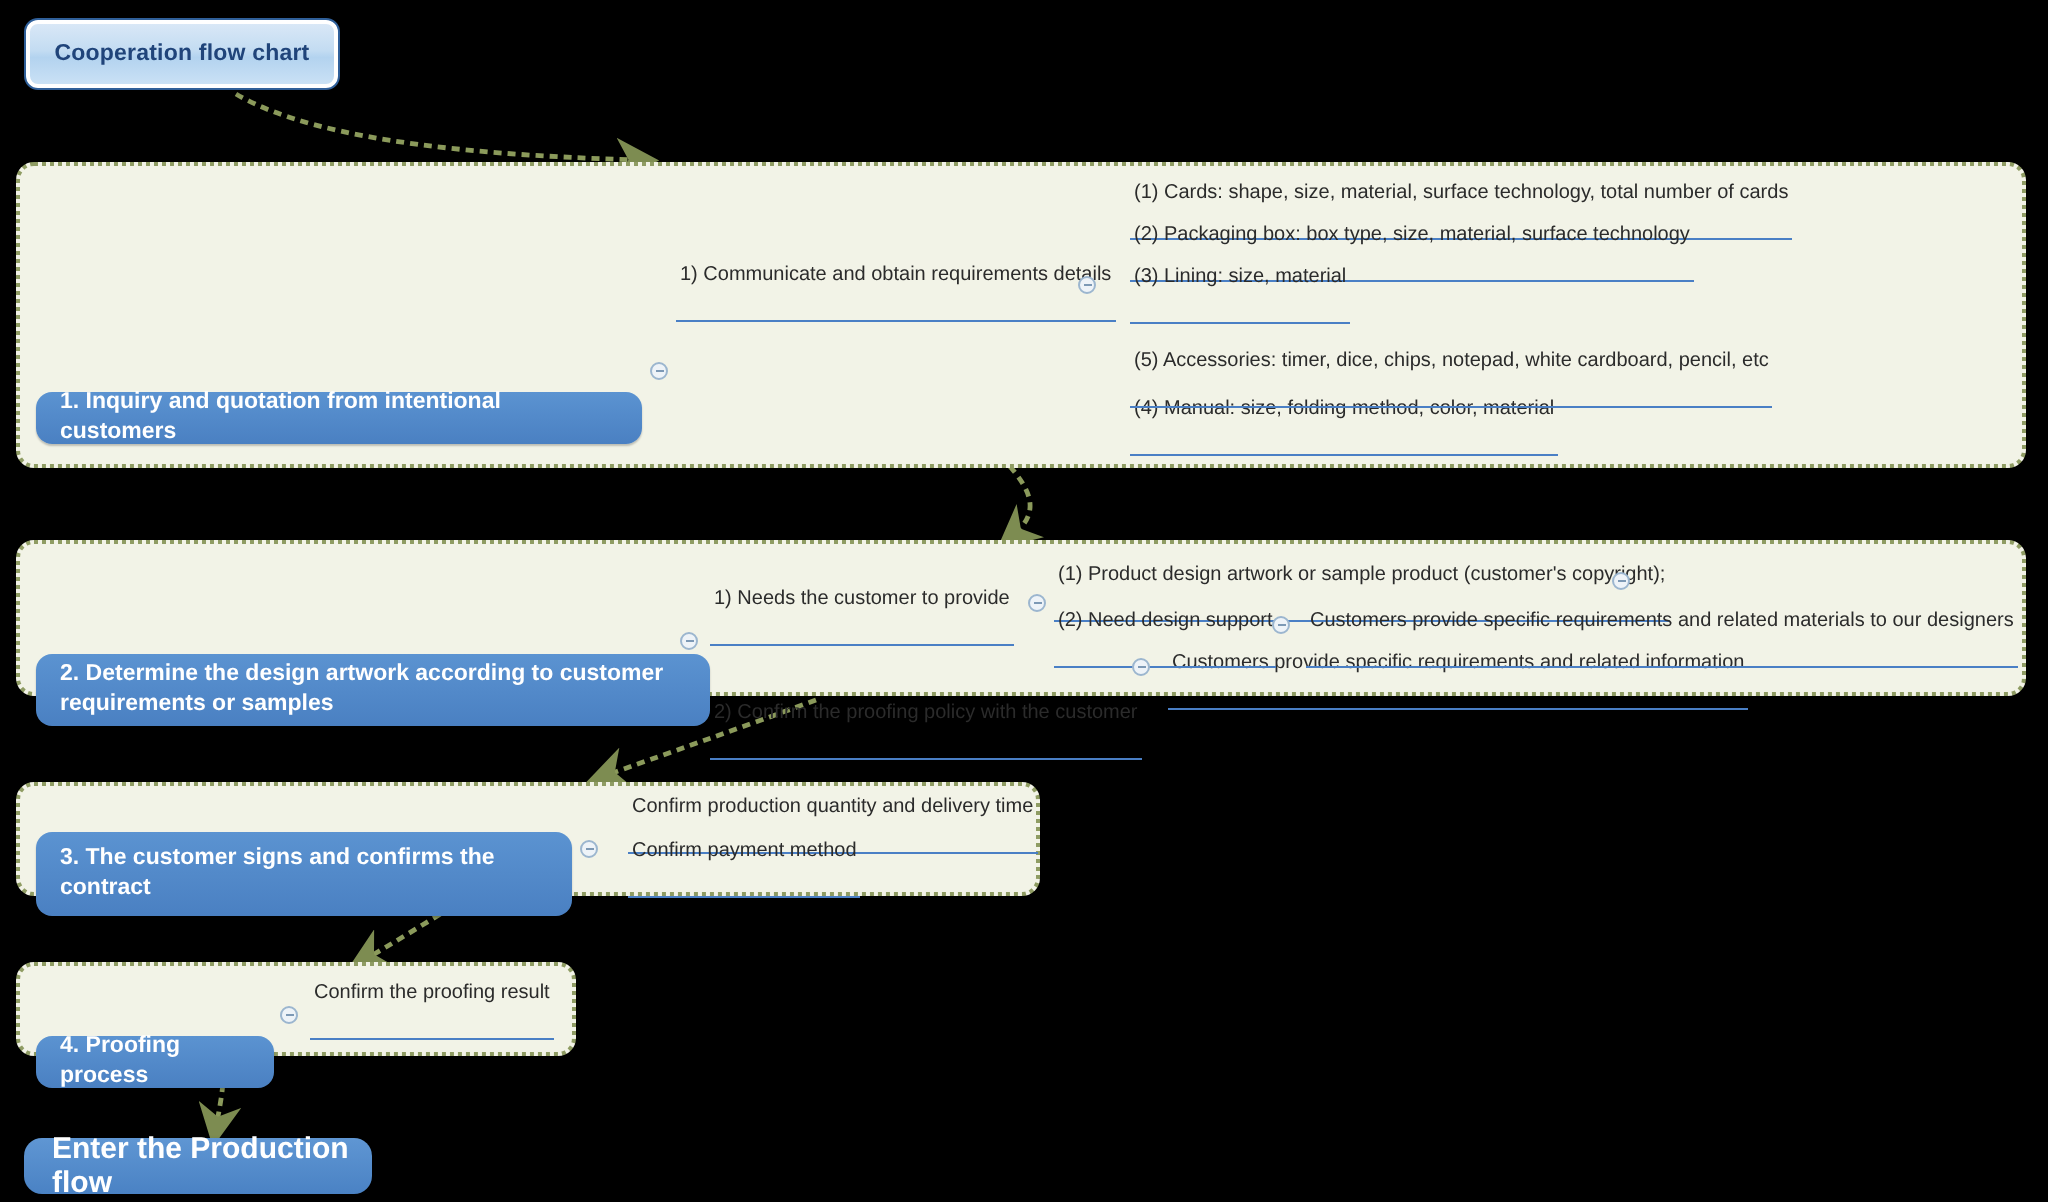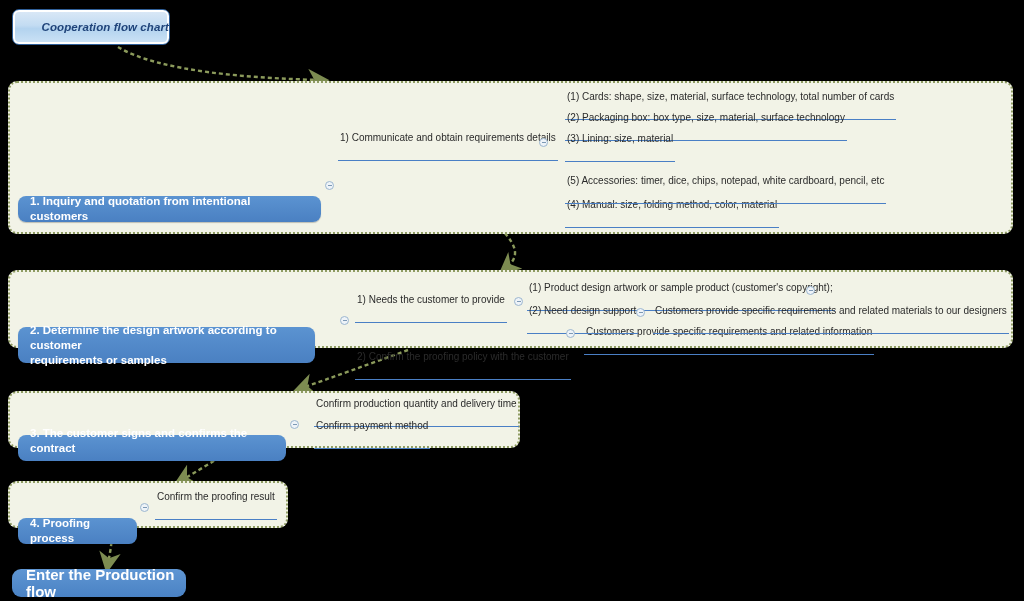--- a/index.html
+++ b/index.html
@@ -12,23 +12,22 @@
   #links{position:absolute;left:0;top:0;width:1024px;height:601px;pointer-events:none;z-index:5;}
 
   
   .root-node{
     position:absolute;z-index:8;
     background:linear-gradient(180deg,#dce9f7 0%,#c3dcf2 45%,#b3d3ef 55%,#cde3f6 100%);
     border:1px solid #2f5f99;
     border-radius:7px;
     box-shadow:inset 0 0 0 2px #ffffff, 0 1px 2px rgba(0,0,0,.35);
     color:#20447a;font-weight:bold;font-size:11.5px;
-    display:flex;align-items:center;justify-content:flex-end;
+    display:flex;align-items:center;justify-content:center;
     letter-spacing:.1px;
-    font-style:italic;
   }
   .end-node{
     position:absolute;z-index:8;
     background:linear-gradient(180deg,#5e95d2 0%,#4a82c4 60%,#days 100%);
     background:linear-gradient(180deg,#5f96d3 0%,#4a82c4 100%);
     border-radius:9px;
     color:#ffffff;font-weight:bold;font-size:15px;
     display:flex;align-items:center;
     padding-left:14px;
     box-shadow:0 1px 2px rgba(0,0,0,.3);
@@ -144,21 +143,21 @@
 
 
   <div class="lbl u" style="left:565px;top:91px;">(1) Cards: shape, size, material, surface technology, total number of cards</div>
   <div class="lbl u" style="left:565px;top:112px;">(2) Packaging box: box type, size, material, surface technology</div>
   <div class="lbl u" style="left:565px;top:133px;">(3) Lining: size, material</div>
   <div class="lbl u" style="left:565px;top:154px;margin-top:45px;">(4) Manual: size, folding method, color, material</div>
   <div class="lbl u" style="left:565px;top:175px;">(5) Accessories: timer, dice, chips, notepad, white cardboard, pencil, etc</div>
 
   <div class="section" style="left:8px;top:270px;width:1005px;height:78px;"></div>
 
-  <div class="main-pill" style="left:18px;top:303px;width:297px;height:36px;">
+  <div class="main-pill" style="left:18px;top:303px;width:337px;height:36px;">
     <span style="white-space:pre-line">2. Determine the design artwork according to customer
 requirements or samples</span>
   </div>
   <div class="toggle" style="left:340px;top:316px;"></div>
 
   <div class="lbl u" style="left:355px;top:294px;">1) Needs the customer to provide</div>
   <div class="toggle" style="left:514px;top:297px;"></div>
 
   <div class="lbl u" style="left:355px;top:326px;margin-top:25px;">2) Confirm the proofing policy with the customer</div>
   <div class="toggle" style="left:566px;top:329px;"></div>
@@ -166,21 +165,21 @@
 
   <div class="lbl u" style="left:527px;top:282px;">(1) Product design artwork or sample product (customer's copyright);</div>
   <div class="toggle" style="left:806px;top:286px;"></div>
 
   <div class="lbl u" style="left:527px;top:305px;">(2) Need design support</div>
   <div class="toggle" style="left:636px;top:308px;"></div>
   <div class="lbl u" style="left:653px;top:305px;">Customers provide specific requirements and related materials to our designers</div>
 
   <div class="section" style="left:8px;top:391px;width:512px;height:57px;"></div>
 
-  <div class="main-pill" style="left:18px;top:411px;width:268px;height:26px;align-items:flex-end;">
+  <div class="main-pill" style="left:18px;top:392px;width:268px;height:42px;">
     <span>3. The customer signs and confirms the contract</span>
   </div>
   <div class="toggle" style="left:290px;top:420px;"></div>
 
   <div class="lbl u" style="left:314px;top:398px;">Confirm production quantity and delivery time</div>
   <div class="lbl u" style="left:314px;top:420px;">Confirm payment method</div>
 
   <div class="section" style="left:8px;top:481px;width:280px;height:47px;"></div>
 
   <div class="main-pill" style="left:18px;top:494px;width:119px;height:26px;">

